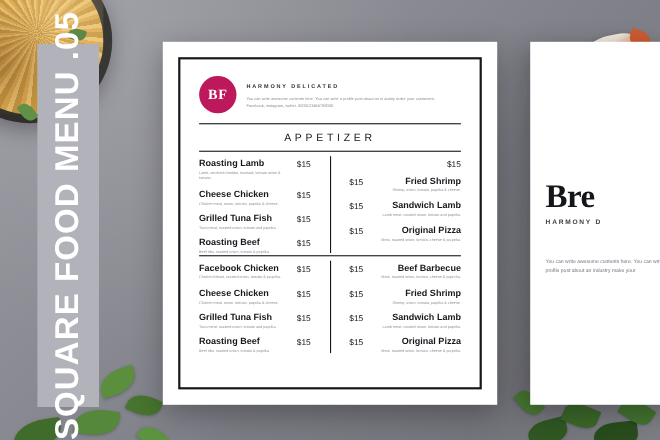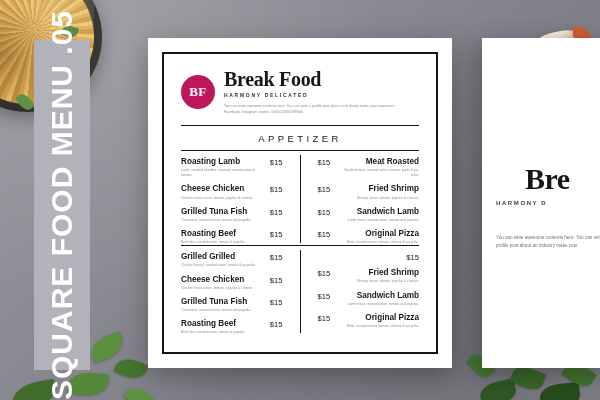--- a/index.html
+++ b/index.html
@@ -165,21 +165,20 @@
     position: absolute;
     left: 14px;
     top: 124px;
   }
   .sheet-right .r-brand {
     font-family: "Liberation Serif", serif;
     font-weight: bold;
     font-size: 30px;
     color: #14161a;
     letter-spacing: -0.5px;
-    margin-left: 29px;
   }
   .sheet-right .r-sub {
     margin-top: 4px;
     font-size: 6px;
     letter-spacing: 1.6px;
     color: #3a3d42;
     font-weight: bold;
   }
   .sheet-right .r-body {
     position: absolute;
@@ -376,21 +375,20 @@
   <div class="r-body">You can write awesome contents here. You can write a profile post about an industry make your</div>
 </div>
 
 <div class="sheet">
   <div class="frame">
     <div class="inner">
 
       <div class="mhead">
         <div class="logo-circle">BF</div>
         <div class="head-text">
-          <div class="brand">Break Food</div>
           <div class="tagline">HARMONY DELICATED</div>
           <div class="blurb">You can write awesome contents here. You can write a profile post about an in dustry make your costumers. Facebook, instagram, twitter. 0000123456789000</div>
         </div>
       </div>
       <div class="head-rule"></div>
 
       <div class="section-title">APPETIZER</div>
       <div class="section-rule"></div>
       <div class="cols">
         <div class="divider"></div>
@@ -419,24 +417,20 @@
           <div class="item">
             <div class="txt">
               <div class="name">Roasting Beef</div>
               <div class="desc">Beef ribs, roasted onion, tomato &amp; paprika.</div>
             </div>
             <div class="price">$15</div>
           </div>
         </div>
         <div class="col right">
           <div class="item">
-            <div class="txt">
-              <div class="name">Meat Roasted</div>
-              <div class="desc">Smoked meat, roasted onion, tomato, garlic &amp; pa-prika.</div>
-            </div>
             <div class="price">$15</div>
           </div>
           <div class="item">
             <div class="txt">
               <div class="name">Fried Shrimp</div>
               <div class="desc">Shrimp, onion, tomato, paprika &amp; cheese.</div>
             </div>
             <div class="price">$15</div>
           </div>
           <div class="item">
@@ -455,21 +449,21 @@
           </div>
         </div>
       </div>
 
       <div class="section-rule"></div>
       <div class="cols">
         <div class="divider"></div>
         <div class="col left">
           <div class="item">
             <div class="txt">
-              <div class="name">Grilled Grilled</div>
+              <div class="name">Facebook Chicken</div>
               <div class="desc">Chicken breast, roasted onion, tomato &amp; pa-prika.</div>
             </div>
             <div class="price">$15</div>
           </div>
           <div class="item">
             <div class="txt">
               <div class="name">Cheese Chicken</div>
               <div class="desc">Chicken meat, onion, tomato, paprika &amp; cheese.</div>
             </div>
             <div class="price">$15</div>
@@ -484,20 +478,24 @@
           <div class="item">
             <div class="txt">
               <div class="name">Roasting Beef</div>
               <div class="desc">Beef ribs, roasted onion, tomato &amp; paprika.</div>
             </div>
             <div class="price">$15</div>
           </div>
         </div>
         <div class="col right">
           <div class="item">
+            <div class="txt">
+              <div class="name">Beef Barbecue</div>
+              <div class="desc">Meat, roasted onion, tomato, cheese &amp; papri-ka.</div>
+            </div>
             <div class="price">$15</div>
           </div>
           <div class="item">
             <div class="txt">
               <div class="name">Fried Shrimp</div>
               <div class="desc">Shrimp, onion, tomato, paprika &amp; cheese.</div>
             </div>
             <div class="price">$15</div>
           </div>
           <div class="item">

